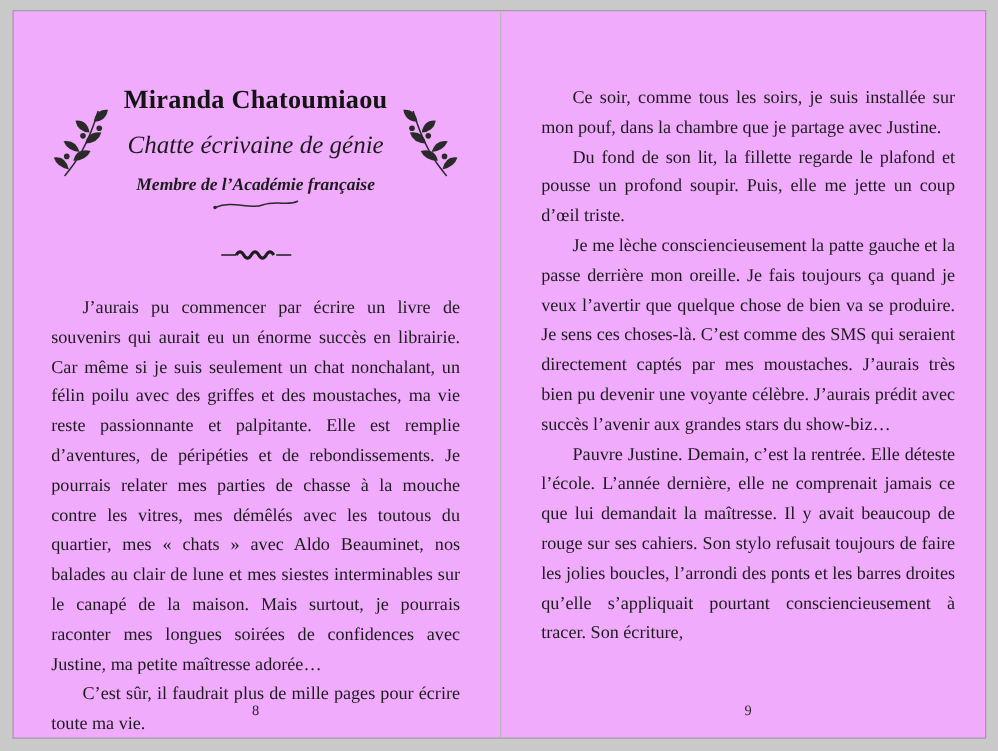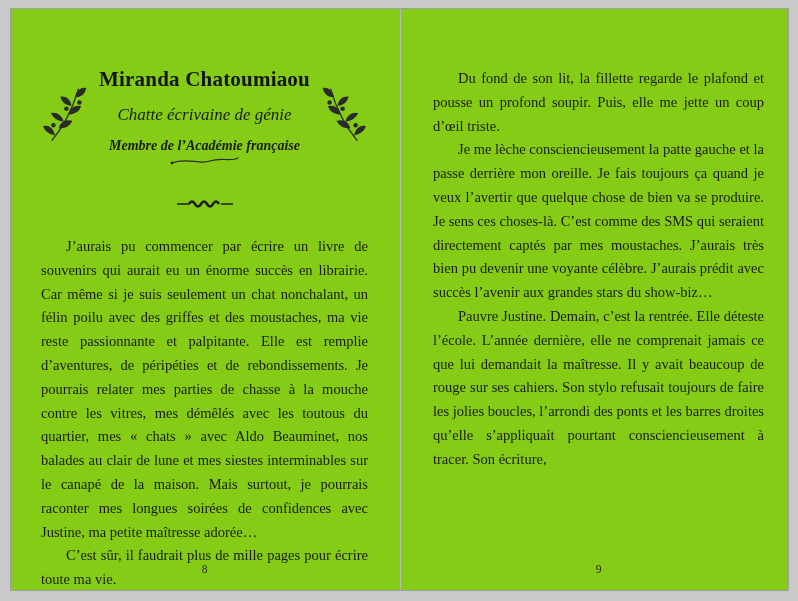--- a/index.html
+++ b/index.html
@@ -7,21 +7,21 @@
     margin: 0; padding: 0;
     width: 798px; height: 601px;
     overflow: hidden;
     background: #c9c9c9;
     font-family: "Liberation Serif", serif;
   }
   .sheet {
     position: absolute;
     left: 10px; top: 8px;
     width: 779px; height: 583px;
-    background: #84cc16;
+    background: #f0abfc;
     border: 1px solid #9e9e9e;
   }
   .gutter {
     position: absolute;
     left: 389px; top: 0;
     width: 1px; height: 100%;
     background: #b9b9b9;
   }
   .page {
     position: absolute;
@@ -40,21 +40,21 @@
   .book-title {
     margin: 0;
     font-size: 21px;
     font-weight: bold;
     letter-spacing: 0.2px;
     color: #141414;
   }
   .book-subtitle {
     margin-top: 13px;
     font-style: italic;
-    font-size: 17px;
+    font-size: 20px;
   }
   .book-affiliation {
     margin-top: 13px;
     font-weight: bold;
     font-size: 14px;
     font-style: italic;
   }
   .flourish { margin-top: 1px; height: 14px; }
 
   .branch {
@@ -158,19 +158,20 @@
     <div class="body-text">
       <p class="para">J’aurais pu commencer par écrire un livre de souvenirs qui aurait eu un énorme succès en librairie. Car même si je suis seulement un chat nonchalant, un félin poilu avec des griffes et des moustaches, ma vie reste passionnante et palpitante. Elle est remplie d’aventures, de péripéties et de rebondissements. Je pourrais relater mes parties de chasse à la mouche contre les vitres, mes démêlés avec les toutous du quartier, mes « chats » avec Aldo Beauminet, nos balades au clair de lune et mes siestes interminables sur le canapé de la maison. Mais surtout, je pourrais raconter mes longues soirées de confidences avec Justine, ma petite maîtresse adorée…</p>
       <p class="para">C’est sûr, il faudrait plus de mille pages pour écrire toute ma vie.</p>
     </div>
 
     <div class="pagenum">8</div>
   </div>
 
   <div class="page page-right">
     <div class="body-text">
+      <p class="para">Ce soir, comme tous les soirs, je suis installée sur mon pouf, dans la chambre que je partage avec Justine.</p>
       <p class="para">Du fond de son lit, la fillette regarde le plafond et pousse un profond soupir. Puis, elle me jette un coup d’œil triste.</p>
       <p class="para">Je me lèche consciencieusement la patte gauche et la passe derrière mon oreille. Je fais toujours ça quand je veux l’avertir que quelque chose de bien va se produire. Je sens ces choses-là. C’est comme des SMS qui seraient directement captés par mes moustaches. J’aurais très bien pu devenir une voyante célèbre. J’aurais prédit avec succès l’avenir aux grandes stars du show-biz…</p>
       <p class="para">Pauvre Justine. Demain, c’est la rentrée. Elle déteste l’école. L’année dernière, elle ne comprenait jamais ce que lui demandait la maîtresse. Il y avait beaucoup de rouge sur ses cahiers. Son stylo refusait toujours de faire les jolies boucles, l’arrondi des ponts et les barres droites qu’elle s’appliquait pourtant consciencieusement à tracer. Son écriture,</p>
     </div>
     <div class="pagenum">9</div>
   </div>
 </div>
 
 </body></html>

